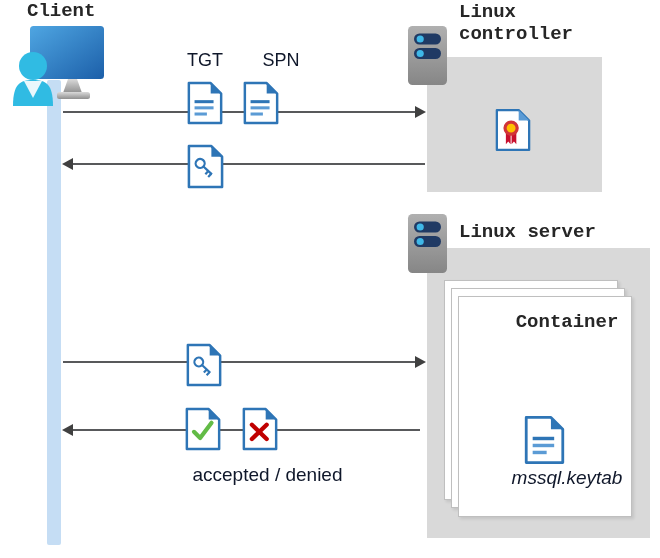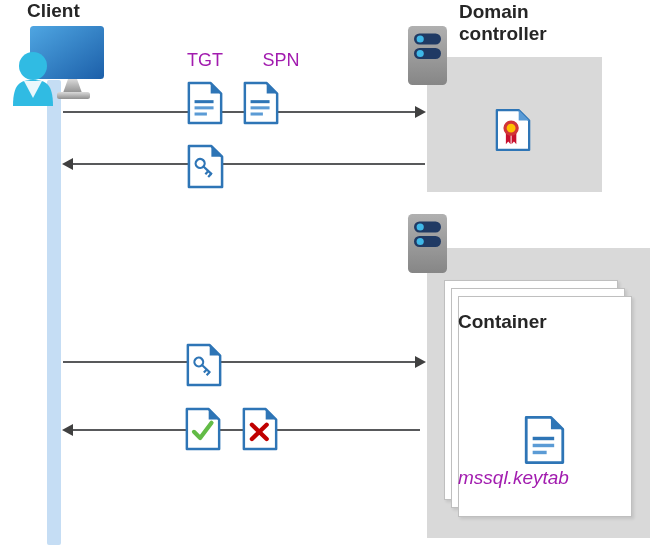--- a/index.html
+++ b/index.html
@@ -12,24 +12,24 @@
   .abs { position:absolute; }
   .gray-box { background:#D9D9D9; z-index:1; }
   .card {
     background:#ffffff; border:1px solid #BFBFBF; z-index:2;
     box-shadow:2px 2px 3px rgba(0,0,0,0.10);
   }
   .lifeline { background:#C5DDF4; z-index:2; border-radius:2px; }
   .arrows { z-index:3; pointer-events:none; }
   .icon { z-index:4; }
   .label { z-index:5; color:#262626; }
-  .bold-label { font-weight:bold; font-size:18px; line-height:22px; }
-  .plain-label { font-weight:normal; font-size:18px; color:#a21caf; }
+  .bold-label { font-weight:bold; font-size:18px; line-height:22px;font-family:Liberation Mono, monospace; }
+  .plain-label { font-weight:normal; font-size:18px; color:#0f172a; }
   .centered { transform:translateX(-50%); }
-  .txt-center { text-align:left; }
+  .txt-center { text-align:center;padding-left:44px; }
 </style>
 </head>
 <body>
 
 <div class="canvas">
 
   <svg width="0" height="0" style="position:absolute" aria-hidden="true">
     <defs>
       <linearGradient id="gradMon" x1="0" y1="0" x2="1" y2="1">
         <stop offset="0" stop-color="#4FA6E2"></stop>
@@ -136,28 +136,29 @@
   </svg>
 
   <div class="abs label bold-label" style="left:27px; top:0px; font-size:19px;">Client</div>
   <svg class="abs icon" style="left:6px; top:24px;" width="100" height="82">
       <use href="#sym-client"></use>
     </svg>
 
   <svg class="abs icon" style="left:407px; top:25px;" width="41" height="61">
       <use href="#sym-server"></use>
     </svg>
-  <div class="abs label bold-label" style="left:459px; top:1px; width:125px; font-size:19px;">Domain controller</div>
+  <div class="abs label bold-label" style="left:459px; top:1px; width:125px; font-size:19px;">Linux controller</div>
   <svg class="abs icon" style="left:494px; top:107px;" width="38" height="46">
       <use href="#sym-doc-cert"></use>
     </svg>
 
   <svg class="abs icon" style="left:407px; top:213px;" width="41" height="61">
       <use href="#sym-server"></use>
     </svg>
+  <div class="abs label bold-label" style="left:459px; top:221px; width:180px; font-size:19px;">Linux server</div>
 
   <div class="abs label bold-label txt-center" style="left:458px; top:311px; width:174px; font-size:19px;">Container</div>
   <svg class="abs icon" style="left:523px; top:414px;" width="43" height="52">
       <use href="#sym-doc-lines"></use>
     </svg>
   <div class="abs label plain-label txt-center" style="left:458px; top:467px; width:174px; font-size:19px;font-style:italic;">mssql.keytab</div>
 
   <div class="abs label plain-label centered" style="left:205px; top:50px;">TGT</div>
   <div class="abs label plain-label centered" style="left:261px; top:50px;margin-left:20px;">SPN</div>
   <svg class="abs icon" style="left:186px; top:80px;" width="38" height="46">
@@ -174,14 +175,15 @@
   <svg class="abs icon" style="left:185px; top:342px;" width="38" height="46">
       <use href="#sym-doc-key"></use>
     </svg>
 
   <svg class="abs icon" style="left:184px; top:406px;" width="38" height="46">
       <use href="#sym-doc-check"></use>
     </svg>
   <svg class="abs icon" style="left:241px; top:406px;" width="38" height="46">
       <use href="#sym-doc-x"></use>
     </svg>
+  <div class="abs label plain-label txt-center" style="left:148px; top:464px; width:195px; font-size:19px;">accepted / denied</div>
 
 </div>
 
 </body></html>

